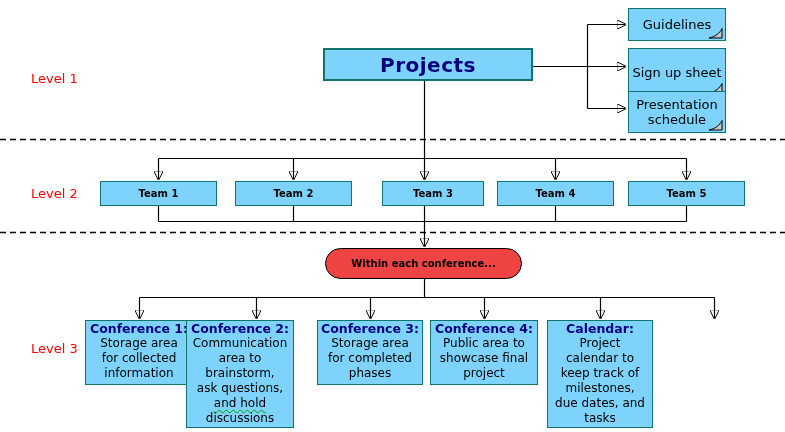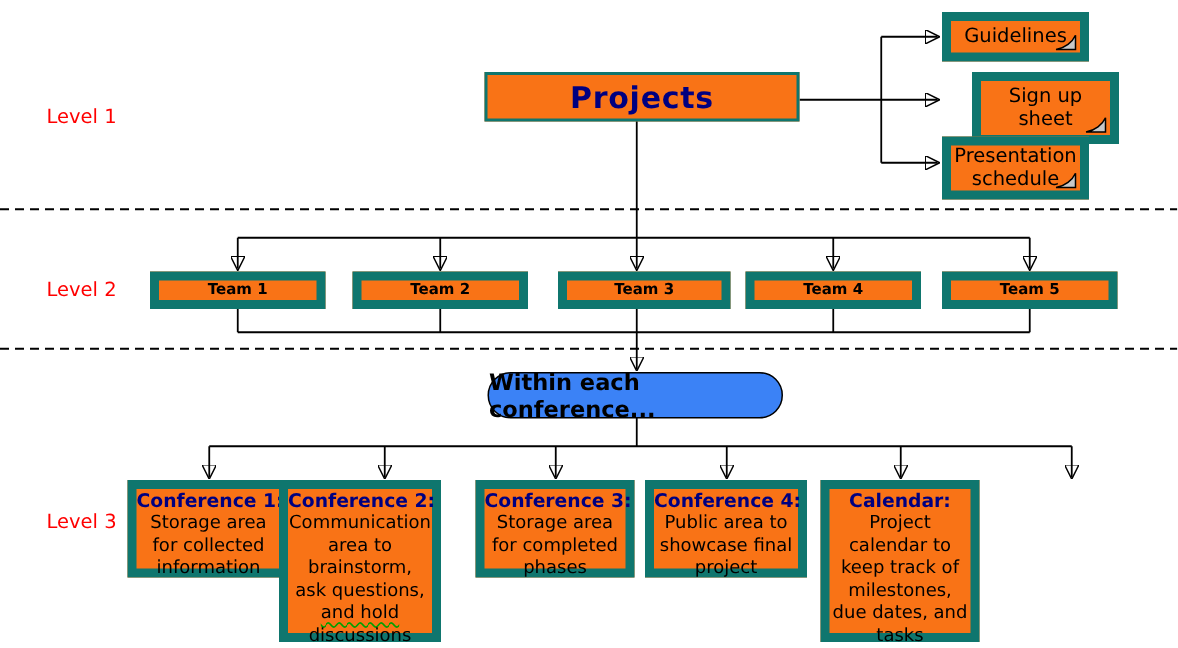--- a/index.html
+++ b/index.html
@@ -8,38 +8,38 @@
     font-family:"DejaVu Sans","Liberation Sans",sans-serif;color:#000;
   }
   svg.wires{position:absolute;left:0;top:0;width:785px;height:432px;}
   svg.wires path{fill:none;stroke:#000000;}
   svg.wires path.solid{stroke-width:1.2;}
   svg.wires path.dashed{stroke-width:1.4;stroke-dasharray:6 4;}
   .lvl-label{
     position:absolute;font-size:13px;font-weight:normal;color:#ff0000;
     white-space:nowrap;
   }
-  .box{position:absolute;box-sizing:border-box;background:#f97316;border:6px solid #0f766e;}
+  .box{position:absolute;box-sizing:border-box;background:#7dd3fc;border:1px solid #0f766e;}
   .projects{
     border-width:2px;display:flex;align-items:center;justify-content:center;
     font-size:20px;font-weight:bold;color:#000080;letter-spacing:0.5px;
   }
   .doc{
     display:flex;align-items:center;justify-content:center;text-align:center;
     font-size:13px;line-height:15px;color:#000;white-space:pre-line;
   }
   .doc svg.fold{position:absolute;right:1px;bottom:1px;}
   .team{
     display:flex;align-items:center;justify-content:center;
     font-size:10px;font-weight:bold;color:#000;
   }
   .bridge{
-    position:absolute;box-sizing:border-box;background:#3b82f6;border:1px solid #000;
+    position:absolute;box-sizing:border-box;background:#ef4444;border:1px solid #000;
     border-radius:16px;display:flex;align-items:center;justify-content:center;
-    font-size:15px;font-weight:bold;color:#000;
+    font-size:10px;font-weight:bold;color:#000;
   }
   .area{padding:0 0;text-align:center;}
   .area-title{
     font-size:12.5px;font-weight:bold;color:#000080;line-height:15px;white-space:nowrap;
   }
   .area-body{
     font-size:12px;color:#000;line-height:15px;white-space:pre-line;
   }
   .sq{
     text-decoration:underline;text-decoration-style:wavy;
@@ -98,41 +98,41 @@
   <div class="box projects" style="left:323px;top:48px;width:210px;height:33px">
     <span>Projects</span>
   </div>
 
   <div class="box doc" style="left:628px;top:8px;width:98px;height:33px">
     <span>Guidelines</span>
     <svg class="fold" width="16" height="11" viewBox="0 0 16 11">
       <path d="M1,10 C7,9 12,5 14,0.5 L14,10 Z" fill="#c8c8c8" stroke="#000" stroke-width="1"></path>
     </svg>
   </div>
-  <div class="box doc" style="left:648px;top:48px;width:98px;height:48px">
+  <div class="box doc" style="left:628px;top:48px;width:98px;height:48px">
     <span>Sign up sheet</span>
     <svg class="fold" width="16" height="11" viewBox="0 0 16 11">
       <path d="M1,10 C7,9 12,5 14,0.5 L14,10 Z" fill="#c8c8c8" stroke="#000" stroke-width="1"></path>
     </svg>
   </div>
   <div class="box doc" style="left:628px;top:91px;width:98px;height:42px">
     <span>Presentation
 schedule</span>
     <svg class="fold" width="16" height="11" viewBox="0 0 16 11">
       <path d="M1,10 C7,9 12,5 14,0.5 L14,10 Z" fill="#c8c8c8" stroke="#000" stroke-width="1"></path>
     </svg>
   </div>
 
   <div class="box team" style="left:100px;top:181px;width:117px;height:25px">
     <span>Team 1</span>
   </div>
   <div class="box team" style="left:235px;top:181px;width:117px;height:25px">
     <span>Team 2</span>
   </div>
-  <div class="box team" style="left:372px;top:181px;width:115px;height:25px">
+  <div class="box team" style="left:382px;top:181px;width:102px;height:25px">
     <span>Team 3</span>
   </div>
   <div class="box team" style="left:497px;top:181px;width:117px;height:25px">
     <span>Team 4</span>
   </div>
   <div class="box team" style="left:628px;top:181px;width:117px;height:25px">
     <span>Team 5</span>
   </div>
 
   <div class="bridge" style="left:325px;top:248px;width:197px;height:31px">

